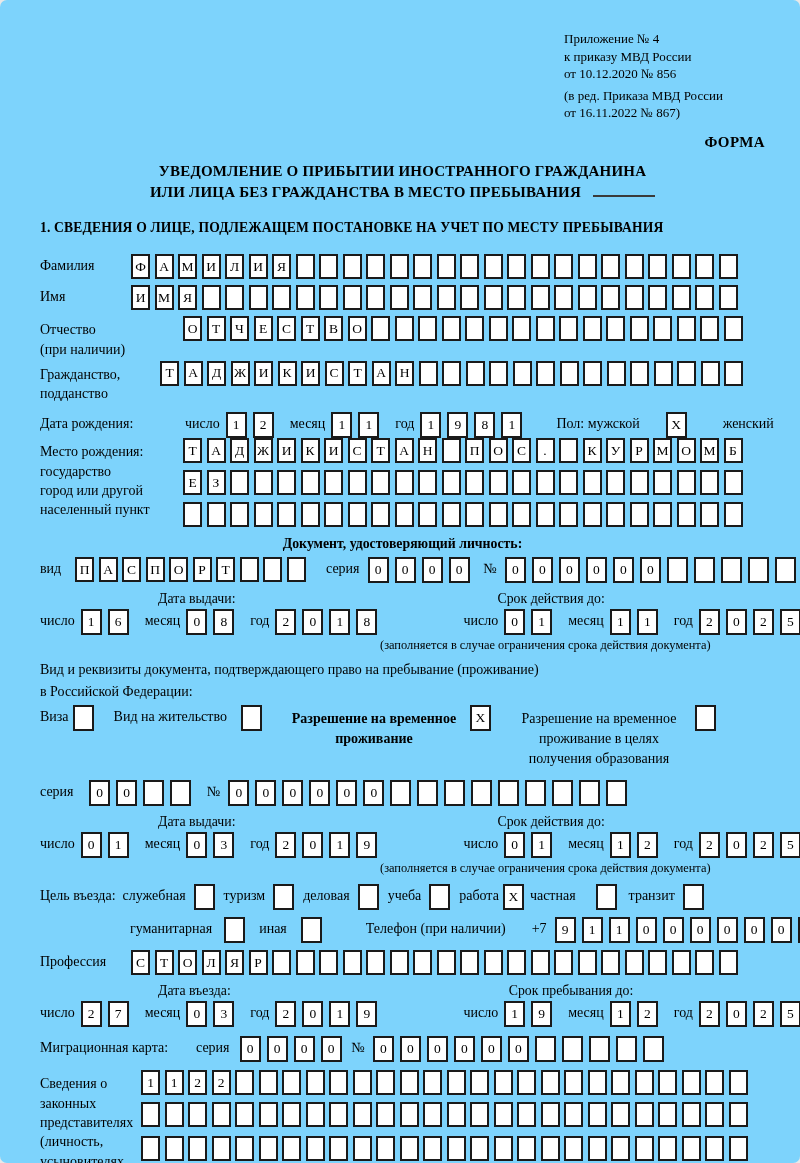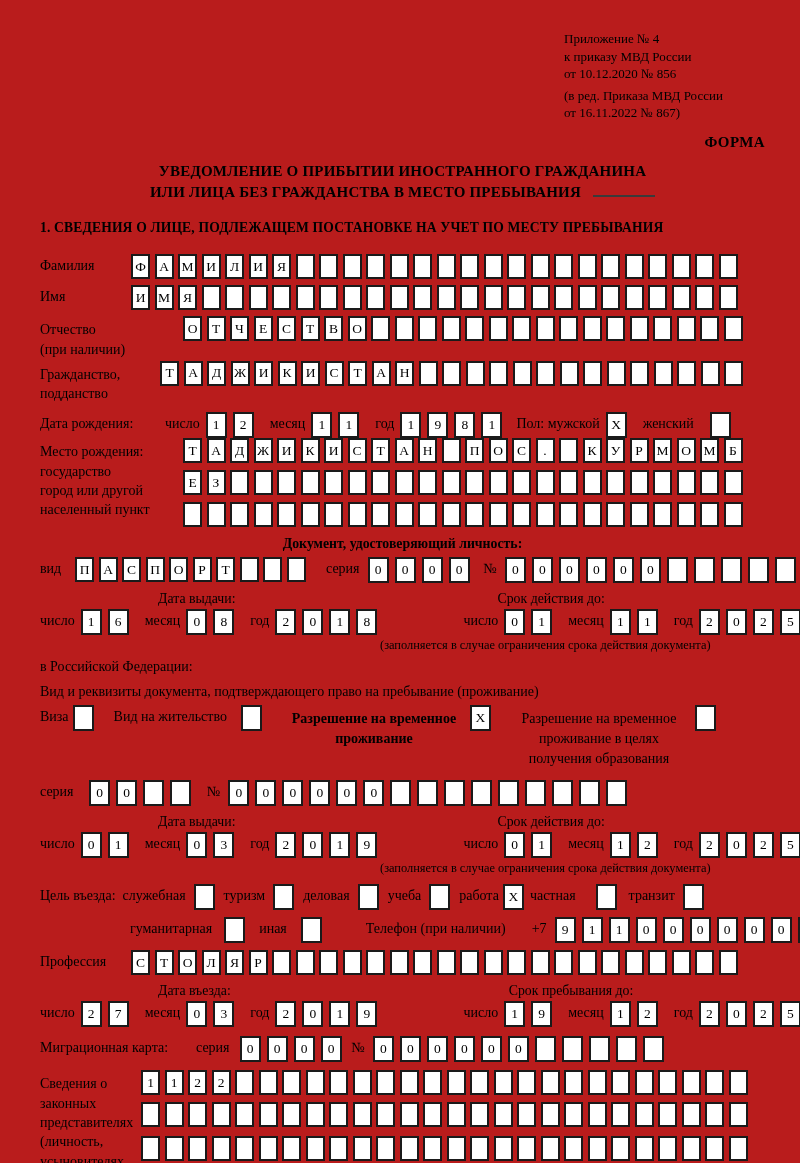--- a/index.html
+++ b/index.html
@@ -1,19 +1,19 @@
 <!DOCTYPE html>
 <html><head>
 <meta charset="utf-8">
 <style>
   html,body{margin:0;padding:0;background:#e8e8e8;}
   .page{
-    width:800px;height:1163px;background:#b91c1c;margin:0 auto;
+    width:800px;height:1163px;background:#7dd3fc;margin:0 auto;
     font-family:"Liberation Serif", serif;color:#000;
-    box-sizing:border-box;padding:30px 35px 0 40px;overflow:hidden;position:relative;
+    box-sizing:border-box;padding:30px 35px 0 40px;overflow:hidden;position:relative;border-radius:7px;
   }
   .small{font-size:13px;line-height:1.35;}
   .appendix{margin-left:524px;}
   .edition{margin-left:524px;margin-top:4px;}
   .forma{text-align:right;font-weight:bold;font-size:15px;margin-top:12px;letter-spacing:.4px;}
   .title{text-align:center;font-weight:bold;font-size:15px;line-height:1.45;margin-top:10px;letter-spacing:.2px;}
   .blank-line{display:inline-block;width:62px;height:13px;border-bottom:2px solid #3a3a3a;margin-left:12px;}
   .sec-heading{font-weight:bold;font-size:13.6px;margin-top:16px;letter-spacing:.15px;}
 
   .frow{display:flex;align-items:flex-start;margin-top:6px;font-size:14px;}
@@ -186,21 +186,21 @@
         <span class="cell"></span>
         <span class="cell"></span>
         <span class="cell"></span>
         <span class="cell"></span>
         <span class="cell"></span>
         <span class="cell"></span>
         <span class="cell"></span>
       </span>
   </div>
 
-  <div class="frow" style="margin-top:9px;">
+  <div class="frow" style="margin-top:9px;gap:20px;">
     <span class="lbl" style="width:115px;">Дата рождения:</span>
     <span class="dg">
       <span class="dlbl">число</span>
       <span class="boxes big">
           <span class="cell">1</span>
           <span class="cell">2</span>
         </span>
       <span class="dlbl">месяц</span>
       <span class="boxes big">
           <span class="cell">1</span>
@@ -397,22 +397,22 @@
       <span class="boxes big">
           <span class="cell">2</span>
           <span class="cell">0</span>
           <span class="cell">2</span>
           <span class="cell">5</span>
         </span>
     </span>
   </div>
   <div class="note" style="margin-left:340px;">(заполняется в случае ограничения срока действия документа)</div>
 
+  <div class="para">Вид и реквизиты документа, подтверждающего право на пребывание (проживание)</div>
   <div class="para" style="margin-top:6px;">в Российской Федерации:</div>
-  <div class="para">Вид и реквизиты документа, подтверждающего право на пребывание (проживание)</div>
 
   <div class="frow" style="margin-top:5px;">
     <span class="opt">
       <span class="optlbl">Виза</span>
       <span class="boxes cb" style="margin-left:4px;">
           <span class="cell"></span>
         </span>
     </span>
     <span class="opt" style="margin-left:20px;">
       <span class="optlbl">Вид на жительство</span>

